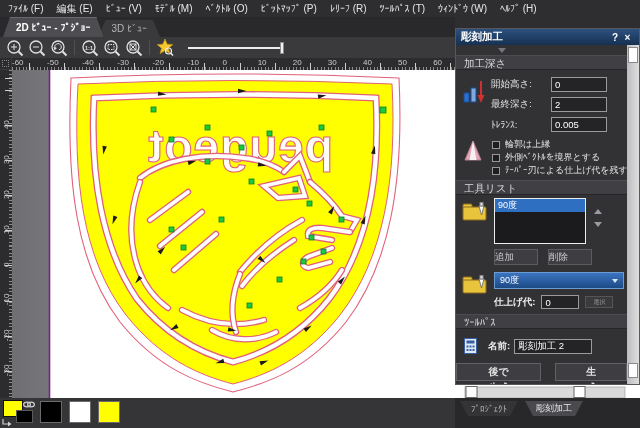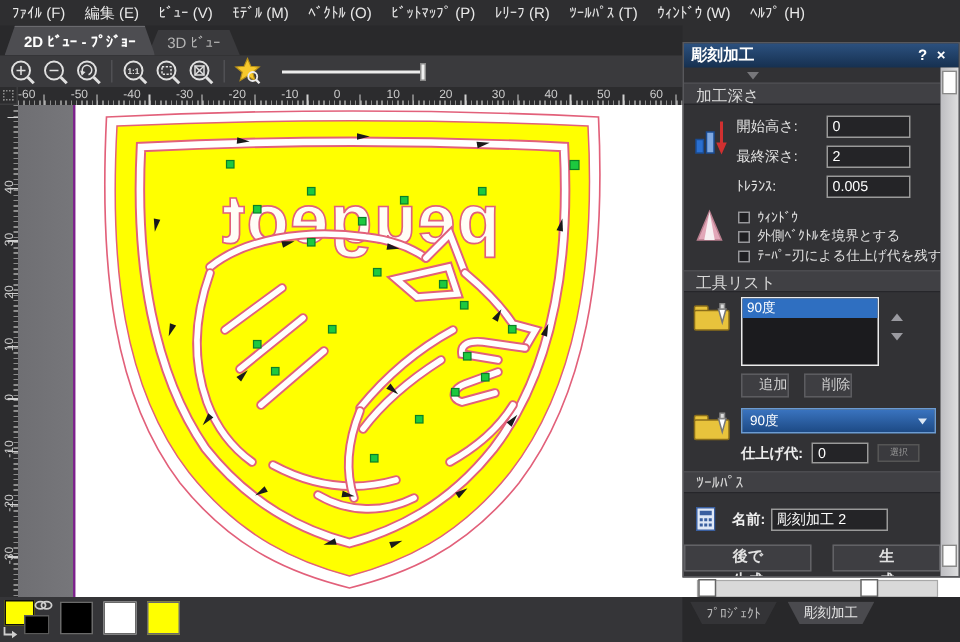--- a/index.html
+++ b/index.html
@@ -83,21 +83,21 @@
   .tool-area{position:relative;padding:3px 0 0}
   .folder-icon{position:absolute;left:6px}
   .f1{top:6px}.f2{top:2px}
   .listbox{margin-left:38px;width:92px;height:46px;background:#1b1b1e;border:1px solid #ececec}
   .list-item{height:13px;line-height:13px;font-size:9px;color:#fff;padding:0 3px;white-space:nowrap}
   .list-item.active{background:#2f6fc1}
   .list-arrows{position:absolute;left:138px;top:14px;display:flex;flex-direction:column;gap:8px}
   .arr-up{width:0;height:0;border-left:4px solid transparent;border-right:4px solid transparent;border-bottom:5px solid #9a9aa0}
   .arr-dn{width:0;height:0;border-left:4px solid transparent;border-right:4px solid transparent;border-top:5px solid #9a9aa0}
   .tool-btnrow{display:flex;gap:10px;margin:5px 0 0 38px}
-  .pbtn{width:32px;height:16px;background:#3e3e42;border:1px solid #5c5c60;color:#cfcfcf;font-size:9.5px;text-align:right;line-height:14px}
+  .pbtn{width:44px;height:16px;background:#3e3e42;border:1px solid #5c5c60;color:#cfcfcf;font-size:9.5px;text-align:left;line-height:14px}
   .dd-row{position:relative;margin-top:7px;height:17px}
   .dropdown{margin-left:38px;width:130px;height:17px;background:linear-gradient(#3a74c0,#1d4a85);border:1px solid #6b9bd2;color:#fff;font-size:9px;display:flex;align-items:center;padding:0 5px}
   .dropdown .dtext{flex:1;white-space:nowrap}
   .dd-caret{width:0;height:0;border-left:3.5px solid transparent;border-right:3.5px solid transparent;border-top:4px solid #dce8f5}
   .allow-row{display:flex;align-items:center;gap:6px;margin:6px 0 0 38px;height:14px}
   .allow-row .al{font-size:9.5px;font-weight:bold;color:#eee}
   .allow-input{width:38px;height:14px;background:#242427;border:1px solid #9a9a9a;color:#fff;font-size:9.5px;padding:0 3px}
   .allow-btn{width:28px;height:12px;background:#3a3a3e;border:1px solid #555;color:#9a9a9a;font-size:6px;line-height:10px;text-align:center}
   .tp-sec{margin-top:5px}
   .name-row{position:relative;display:flex;align-items:center;gap:4px;padding-left:32px;margin-top:9px;height:16px}
@@ -407,21 +407,21 @@
       <div class="cb-group">
         <span class="cone-icon">
           <svg width="20" height="24">
               <polygon points="10,2 2,21 18,21" fill="#e2a7b8" stroke="#b97f8f"></polygon>
               <polygon points="10,2 6.5,21 13.5,21" fill="#f7f0f2"></polygon>
             </svg>
         </span>
         <div>
             <div class="cb-row">
             <span class="cb-box"></span>
-            <span class="cb-lab">ｳｨﾝﾄﾞｳ</span>
+            <span class="cb-lab">輪郭は上縁</span>
           </div>
             <div class="cb-row">
             <span class="cb-box"></span>
             <span class="cb-lab">外側ﾍﾞｸﾄﾙを境界とする</span>
           </div>
             <div class="cb-row">
             <span class="cb-box"></span>
             <span class="cb-lab">ﾃｰﾊﾟｰ刃による仕上げ代を残す</span>
           </div>
           </div>

